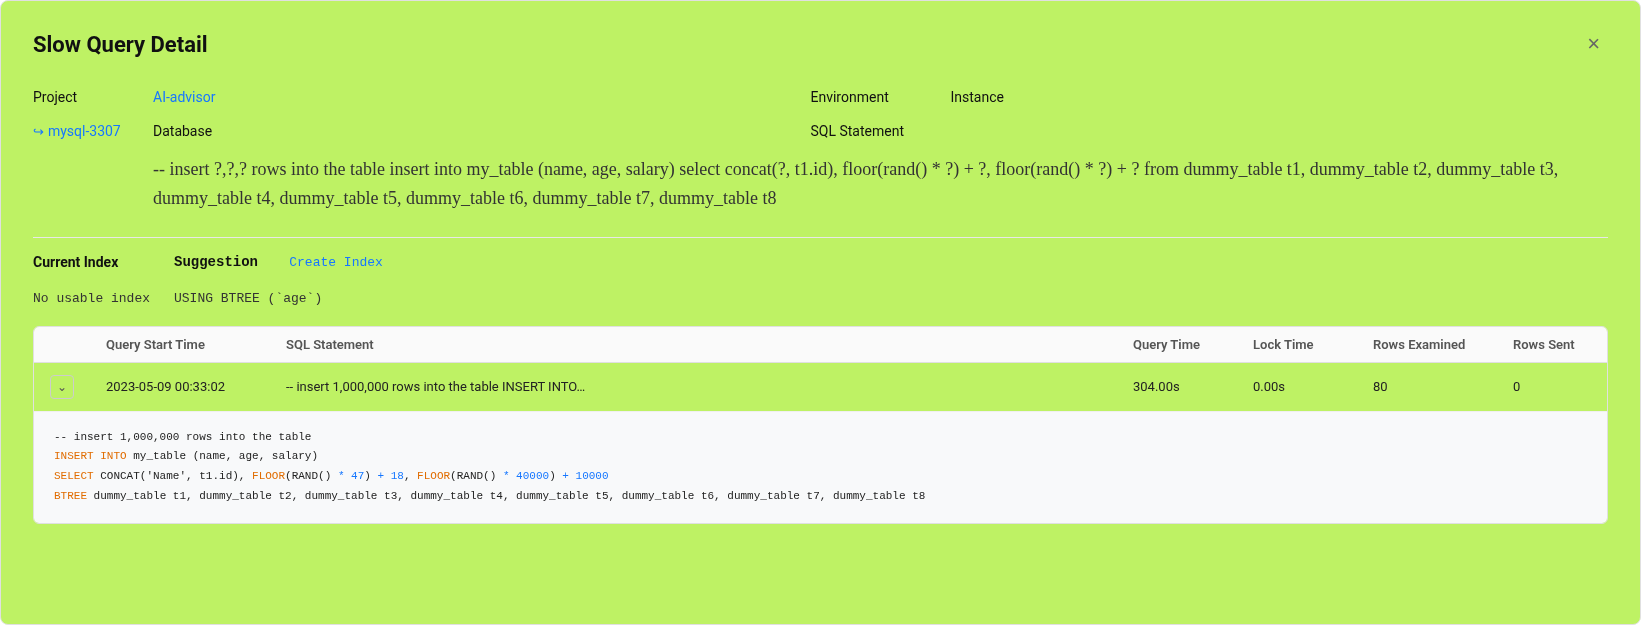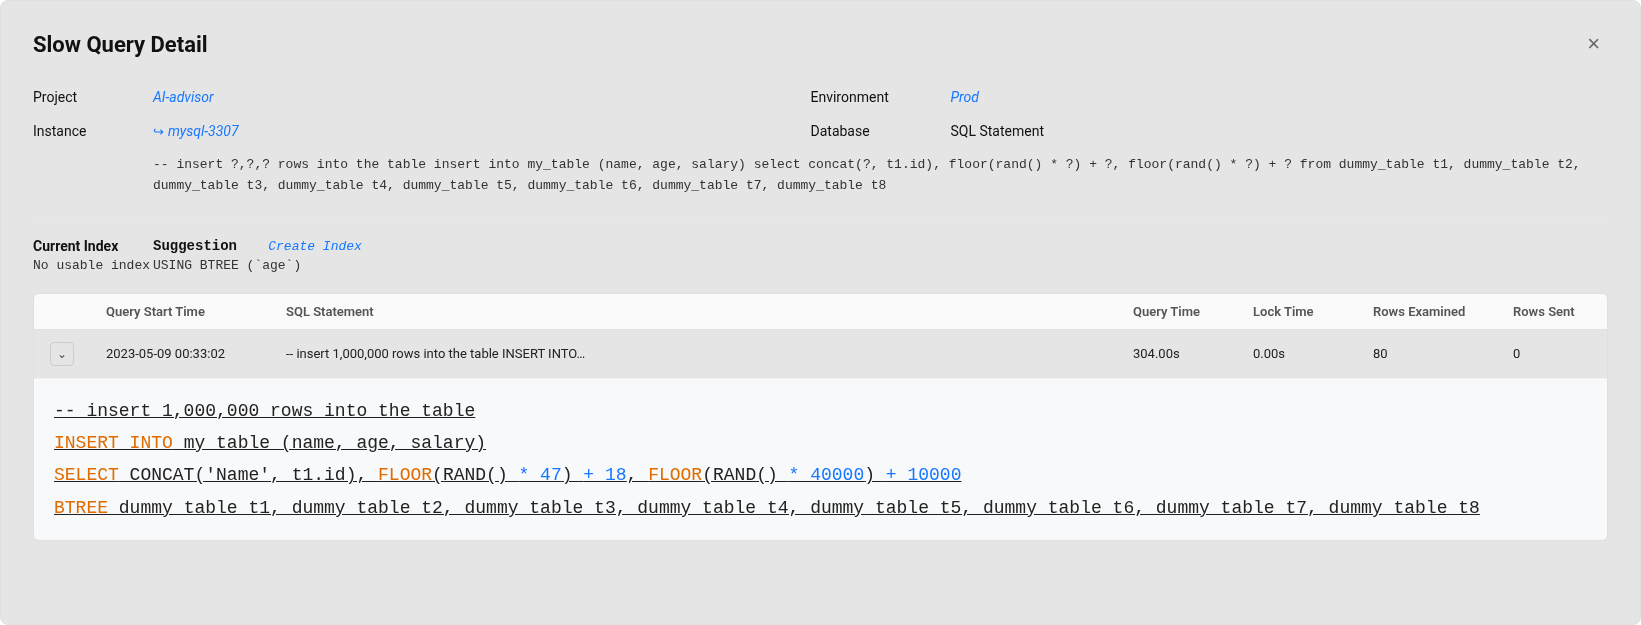--- a/index.html
+++ b/index.html
@@ -5,21 +5,21 @@
     * { box-sizing: border-box; margin: 0; padding: 0; }
     body {
       font-family: -apple-system, BlinkMacSystemFont, 'Segoe UI', Roboto, sans-serif;
       background: #fff;
       color: #1a1a1a;
       font-size: 14px;
     }
     .dialog {
       width: 1641px;
       min-height: 625px;
-      background: #e5e5e5;
+      background: #bef264;
       border: 1px solid #e0e0e0;
       border-radius: 8px;
       padding: 28px 32px 24px 32px;
       position: relative;
     }
     .dialog-header {
       display: flex;
       justify-content: space-between;
       align-items: center;
       margin-bottom: 28px;
@@ -53,52 +53,52 @@
     }
     .info-value {
       color: #111;
       font-size: 14px;
       align-self: start;
       padding-top: 2px;
     }
     .info-value a, .link {
       color: #1677ff;
       text-decoration: none;
-      font-style: italic;
     }
     .instance-link {
       display: flex;
       align-items: center;
       gap: 4px;
     }
     .db-icon {
       color: #1677ff;
       font-size: 13px;
     }
     .sql-value {
-      font-family: Liberation Mono, monospace;
-      font-size: 13px;
+      font-family: Liberation Serif, serif;
+      font-size: 18px;
       color: #333;
       line-height: 1.6;
       grid-column: 2 / 5;
     }
     .sql-label {
       align-self: start;
       padding-top: 2px;
     }
     .divider {
       border: none;
       border-top: 1px solid #e8e8e8;
       margin: 4px 0 16px 0;
     }
     .index-section {
       display: grid;
       grid-template-columns: 120px 1fr 100px 1fr;
       row-gap: 4px;
       margin-bottom: 20px;
+      gap: 21px;
     }
     .index-label {
       font-weight: 700;
       color: #111;
       font-size: 14px;
     }
     .index-value {
       font-family: 'Courier New', Courier, monospace;
       font-size: 13px;
       color: #333;
@@ -149,23 +149,22 @@
       display: flex;
       align-items: center;
       justify-content: center;
       font-size: 12px;
       color: #555;
     }
     .expanded-sql {
       background: #f8f9fa;
       padding: 16px 20px;
       font-family: 'Courier New', Courier, monospace;
-      font-size: 18px;
+      font-size: 11px;
       line-height: 1.8;
-      text-decoration: underline;
     }
     .sql-keyword { color: #e06c00; }
     .sql-blue { color: #1677ff; }
     .sql-orange { color: #e06c00; }
     .sql-normal { color: #222; }
     .expand-cell {
       width: 40px;
     }
     .col-time { width: 180px; }
     .col-sql { }
@@ -183,23 +182,20 @@
     <button class="close-btn">×</button>
   </div>
 
   <div class="info-grid">
 
     <span class="info-label">Project</span>
     <span class="info-value">
       <a href="#">AI-advisor</a>
     </span>
     <span class="info-label">Environment</span>
-    <span class="info-value">
-      <a href="#">Prod</a>
-    </span>
 
     <span class="info-label">Instance</span>
     <span class="info-value instance-link">
       <span class="db-icon">↪</span>
       <a href="#">mysql-3307</a>
     </span>
     <span class="info-label">Database</span>
 
     <span class="info-label sql-label">SQL Statement</span>
     <span class="sql-value">-- insert ?,?,? rows into the table insert into my_table (name, age, salary) select concat(?, t1.id), floor(rand() * ?) + ?,

